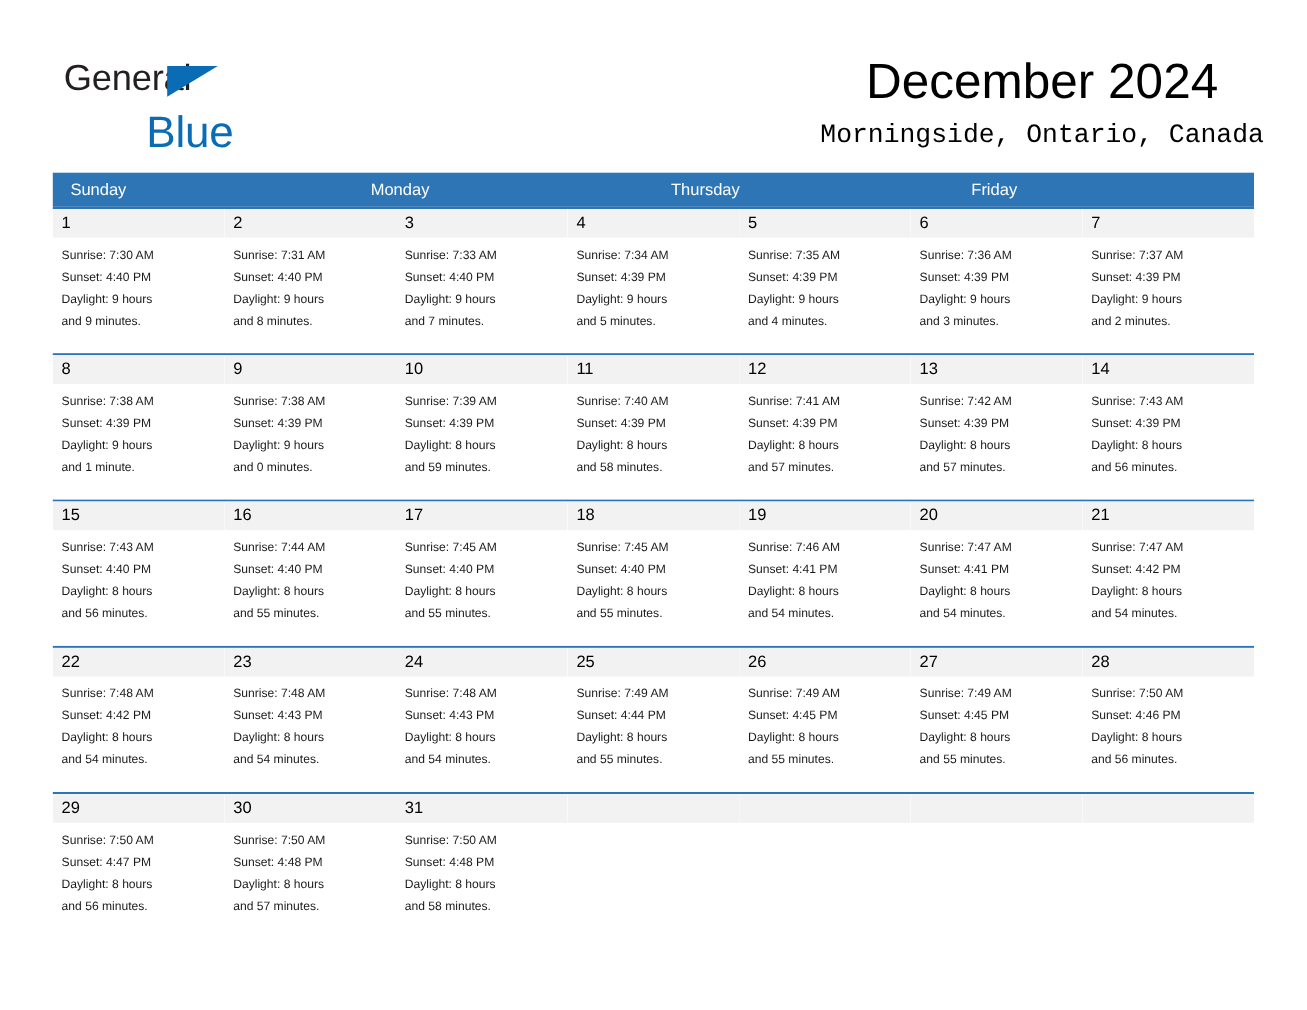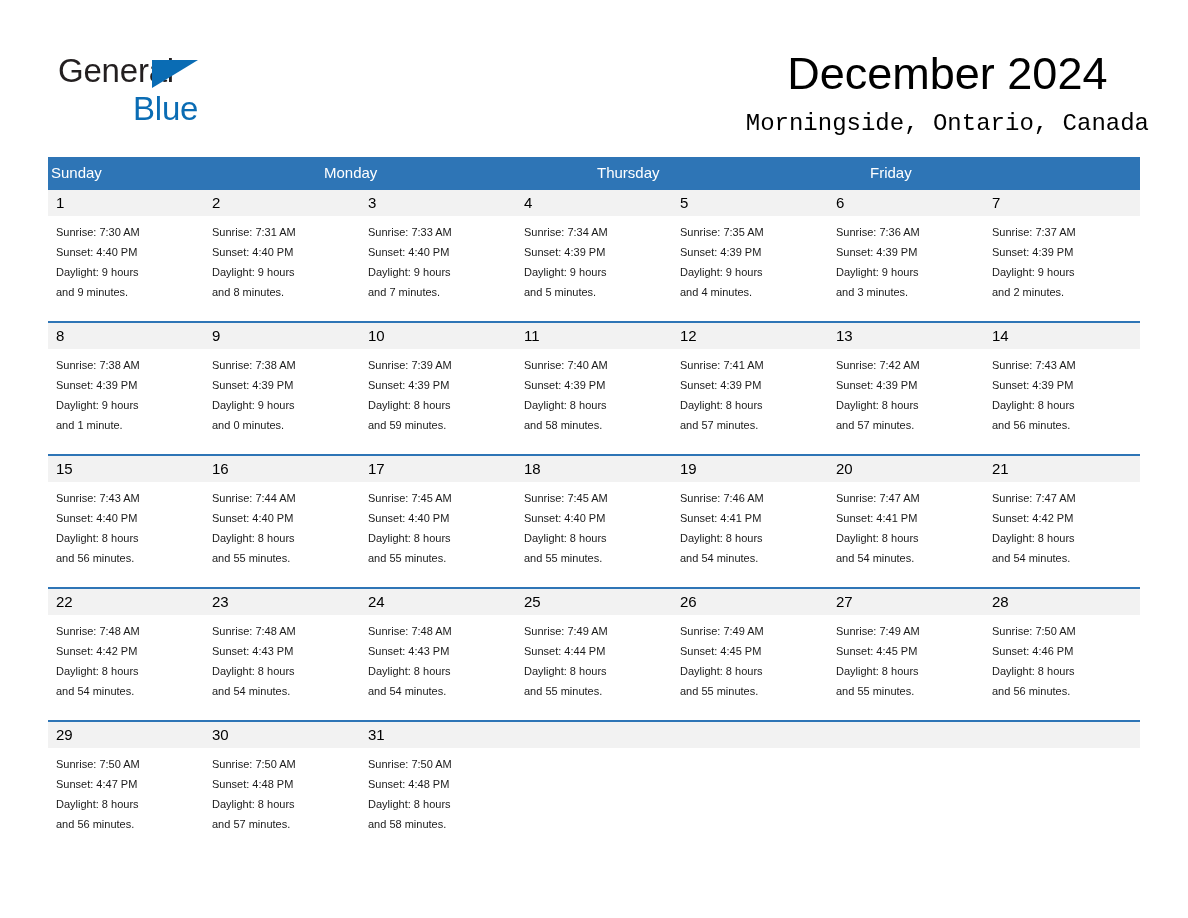--- a/index.html
+++ b/index.html
@@ -51,22 +51,22 @@
     left: 94px;
     top: 8px;
     width: 0;
     height: 0;
     border-left: 46px solid #0a6cb4;
     border-bottom: 28px solid transparent;
   }
   .logo-blue {
     position: absolute;
     left: 75px;
-    top: 38px;
-    font-size: 33px;
+    top: 50px;
+    font-size: 40px;
     line-height: 38px;
     letter-spacing: -0.2px;
     color: #0a6cb4;
     font-family: "Liberation Sans", sans-serif;
   }
   .title-block {
     position: absolute;
     right: 39px;
     top: 46px;
     text-align: center;
@@ -100,21 +100,21 @@
     display: flex;
     background: #31779c;
     background: #2e75b6;
     height: 31px;
   }
   .weekday {
     flex: 1 1 0;
     color: #ffffff;
     font-size: 15px;
     line-height: 31px;
-    padding-left: 3px;
+    padding-left: 16px;
     box-sizing: border-box;
     white-space: nowrap;
     overflow: hidden;
   }
   .week-row {
     display: flex;
     border-top: 2px solid #2e75b6;
     height: 133px;
     box-sizing: border-box;
   }

